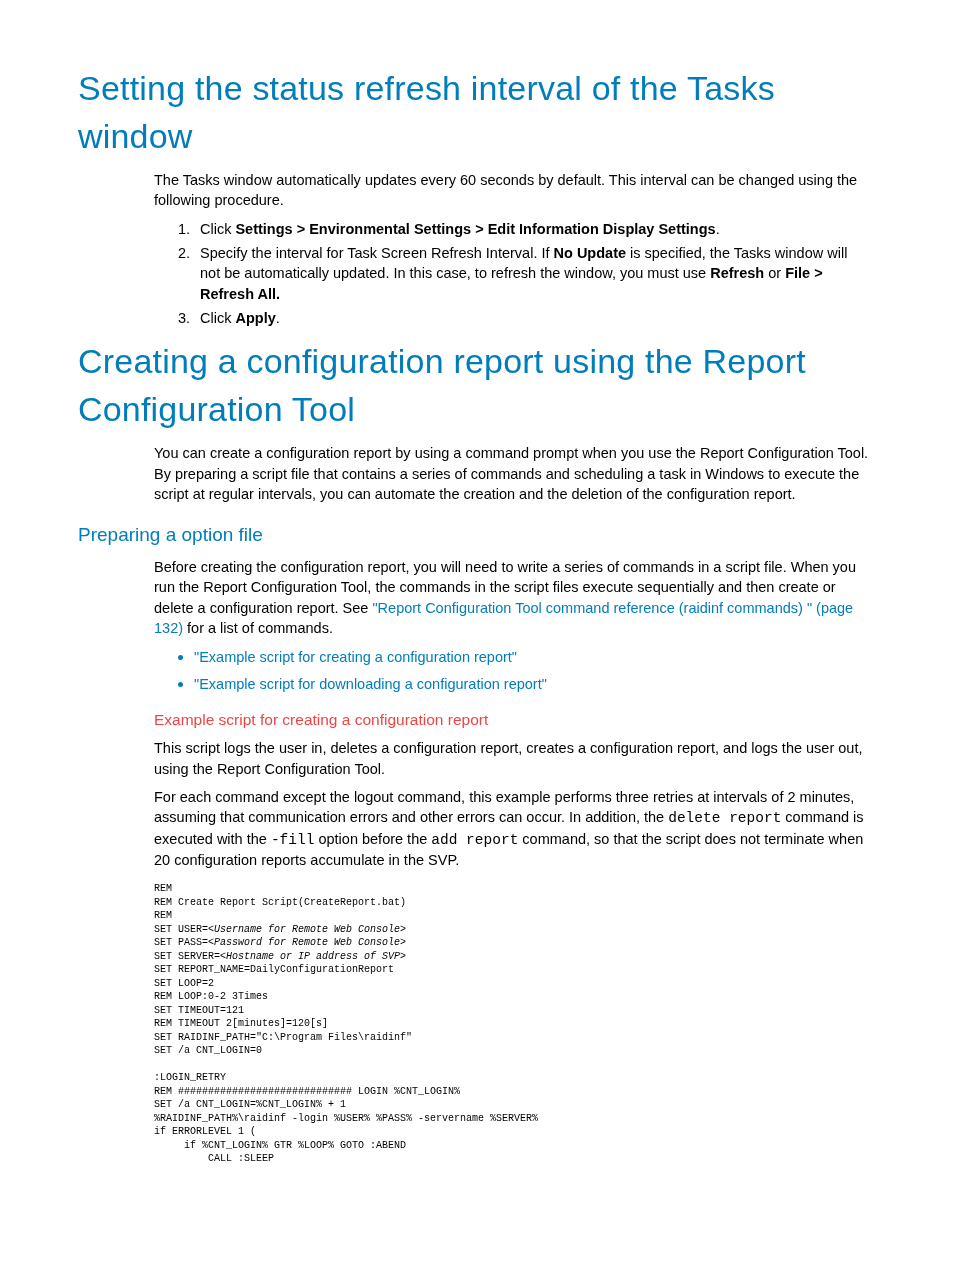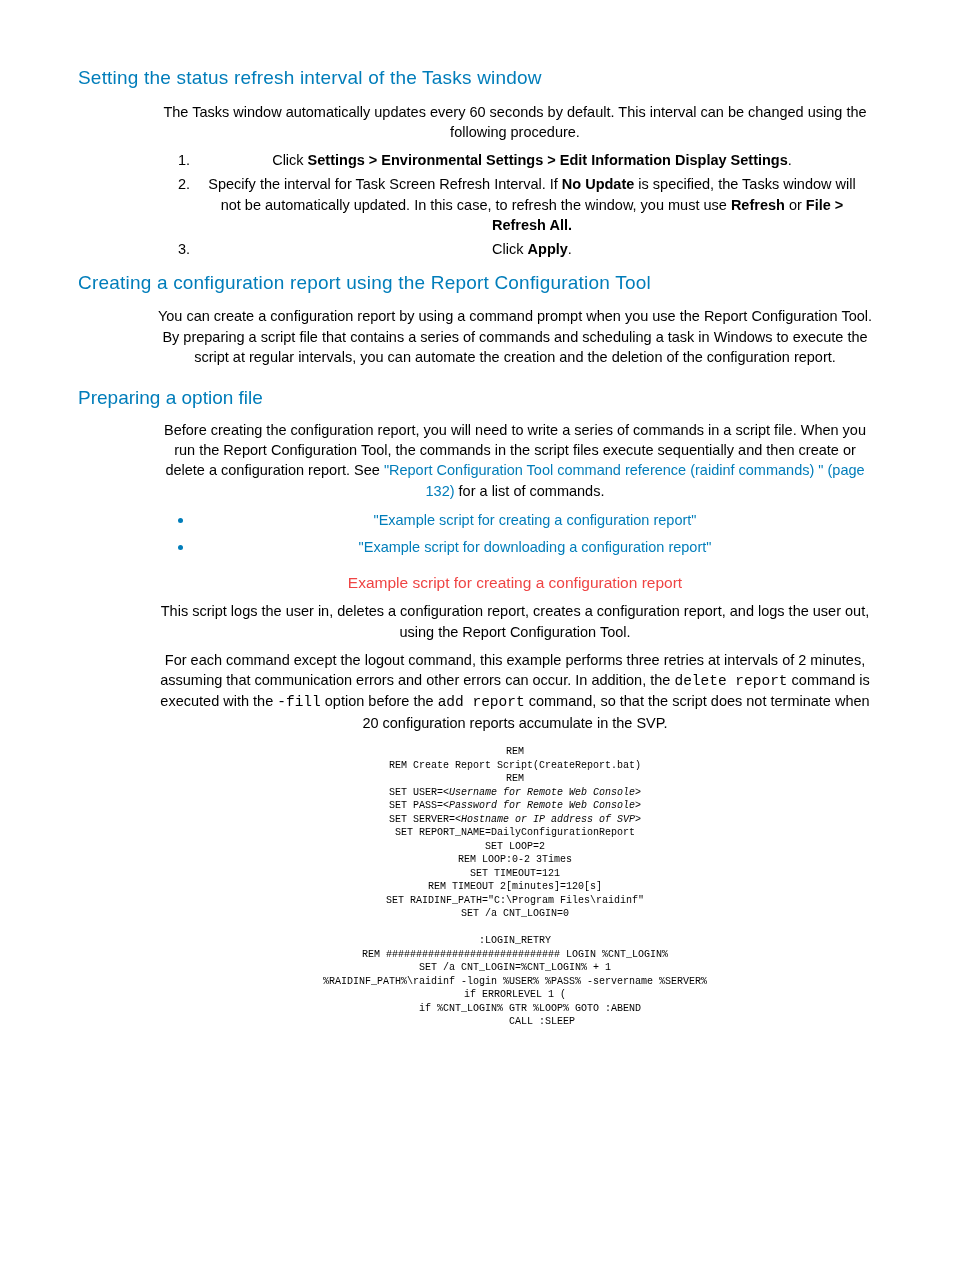--- a/index.html
+++ b/index.html
@@ -9,37 +9,37 @@
     font-family: Arial, Helvetica, sans-serif;
     font-size: 14.5px;
     line-height: 1.4;
     color: #000;
     width: 954px;
     background: #fff;
   }
   .h1 {
     color: #007dba;
     font-weight: 300;
-    font-size: 19px;
+    font-size: 34px;
     margin: 10px 0 10px 0;
     letter-spacing: 0.2px;
   }
   .h2 {
     color: #007dba;
     font-weight: 300;
     font-size: 19px;
     margin: 18px 0 8px 0;
   }
   .h3 {
     color: #ef4444;
     font-weight: 400;
     font-size: 15.5px;
     margin: 14px 0 0 0;
   }
-  .body-indent { margin-left: 76px; text-align: center; }
+  .body-indent { margin-left: 76px; }
   .proc-title {
     color: #007dba;
     font-weight: bold;
     margin: 10px 0 8px 0;
   }
   p { margin: 8px 0; }
   .link { color: #007dba; }
   ol.steps { margin: 8px 12px 8px 20px; padding: 0; }
   ol.steps li { margin: 4px 0 4px 20px; padding-left: 6px; }
   ul.bullets { margin: 8px 0; padding-left: 40px; }

